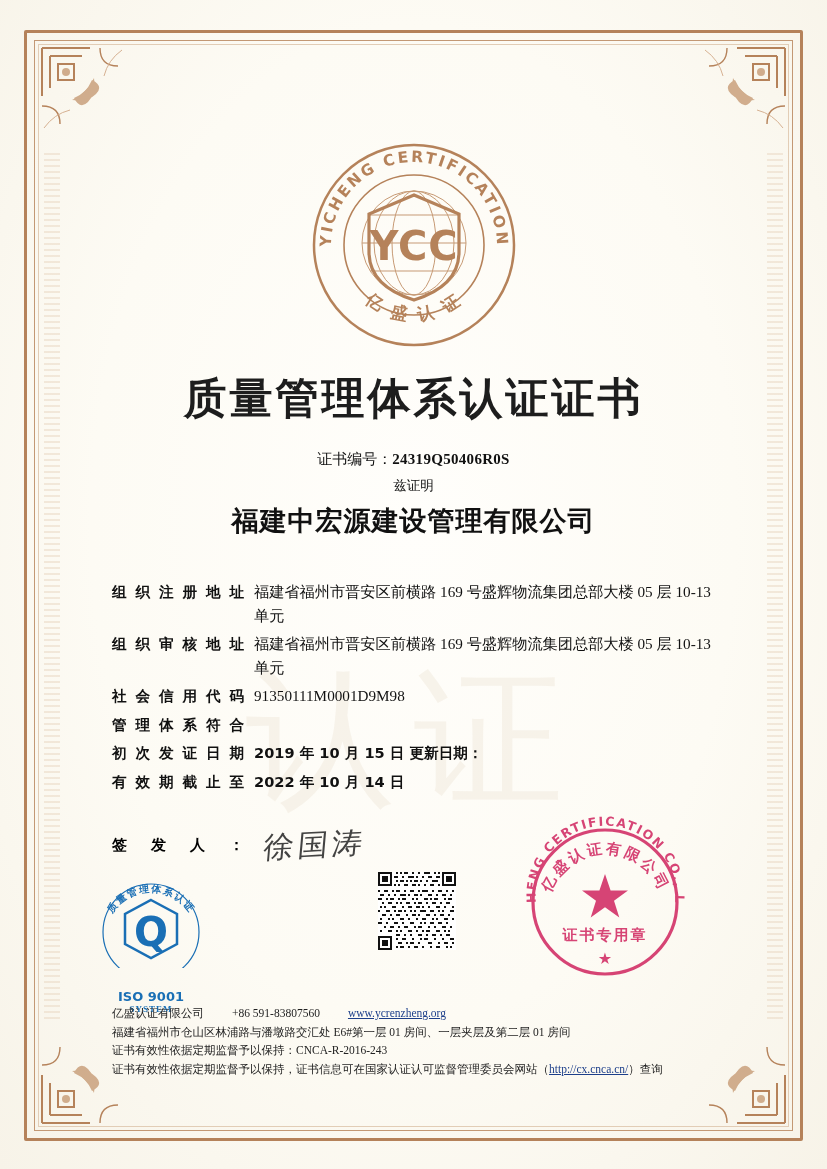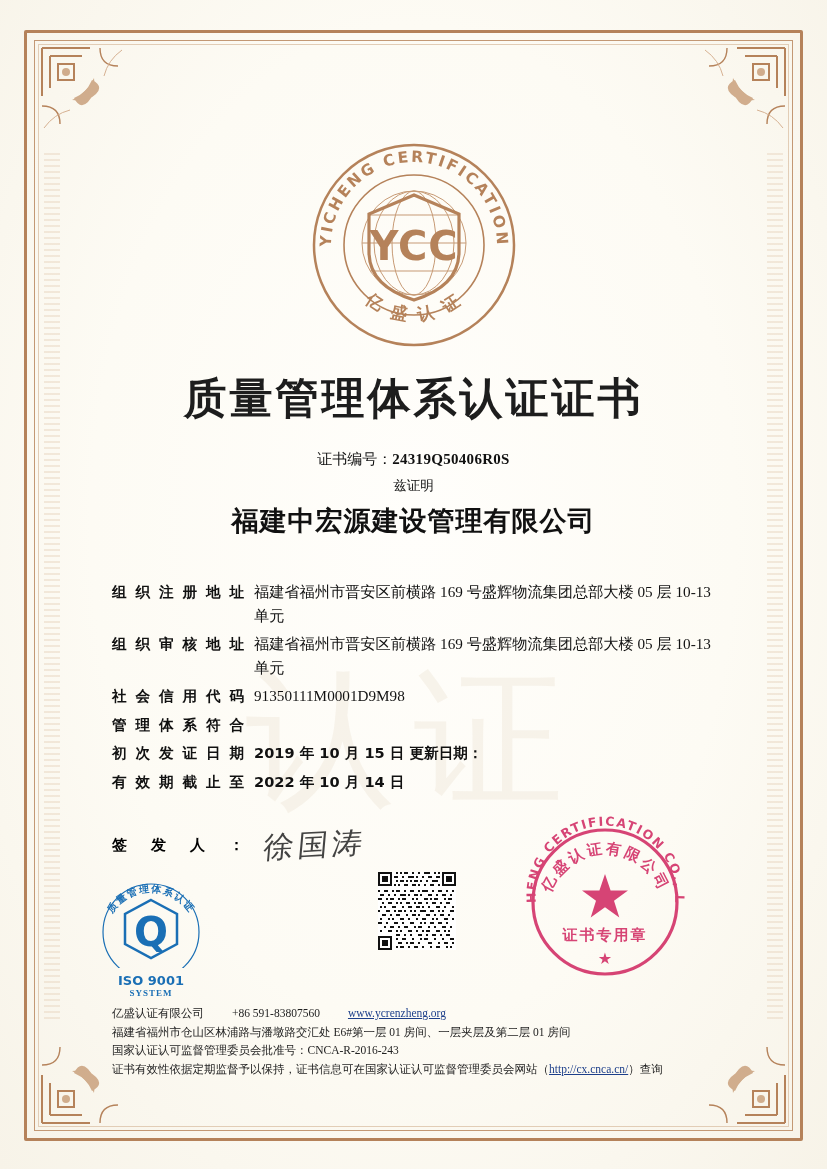--- a/index.html
+++ b/index.html
@@ -123,21 +123,21 @@
     letter-spacing:4px;
     opacity:.88;
   }
 
   
   .iso{
     position:absolute;left:88px;top:880px;width:126px;height:120px;text-align:center;
   }
   .iso-text{
     font-family:"DejaVu Sans", sans-serif;font-weight:bold;color:#1a6fb5;
-    font-size:13px;line-height:1.05;margin-top:2px;
+    font-size:13px;line-height:1.05;margin-top:18px;
   }
   .iso-sys{font-size:9px;letter-spacing:1px;color:#1a6fb5;font-weight:bold}
 
   
   .qr{
     position:absolute;left:378px;top:872px;width:78px;height:78px;
   }
 
   
   .seal{
@@ -543,20 +543,20 @@
       <text x="87" y="152" text-anchor="middle" font-family="DejaVu Sans, sans-serif" font-size="16" fill="#d0255f">★</text>
     </svg>
   </div>
 
   <div class="footer">
     <div class="f-row">
       <span>亿盛认证有限公司</span><span class="tel">+86 591-83807560</span><span class="url link">www.ycrenzheng.org</span>
     </div>
     <div class="f-row">福建省福州市仓山区林浦路与潘墩路交汇处 E6#第一层 01 房间、一层夹层及第二层 01 房间</div>
     <div class="f-row">
-      <span>国家认证认可监督管理委员会批准号：</span><span>CNCA-R-2016-243</span>
+      <span>证书有效性依据定期监督予以保持：</span><span>CNCA-R-2016-243</span>
     </div>
     <div class="f-row">
       <span>证书有效性依据定期监督予以保持，证书信息可在国家认证认可监督管理委员会网站（</span><span class="link">http://cx.cnca.cn/</span><span>）查询</span>
     </div>
   </div>
 
 </div>
 
 </body></html>

